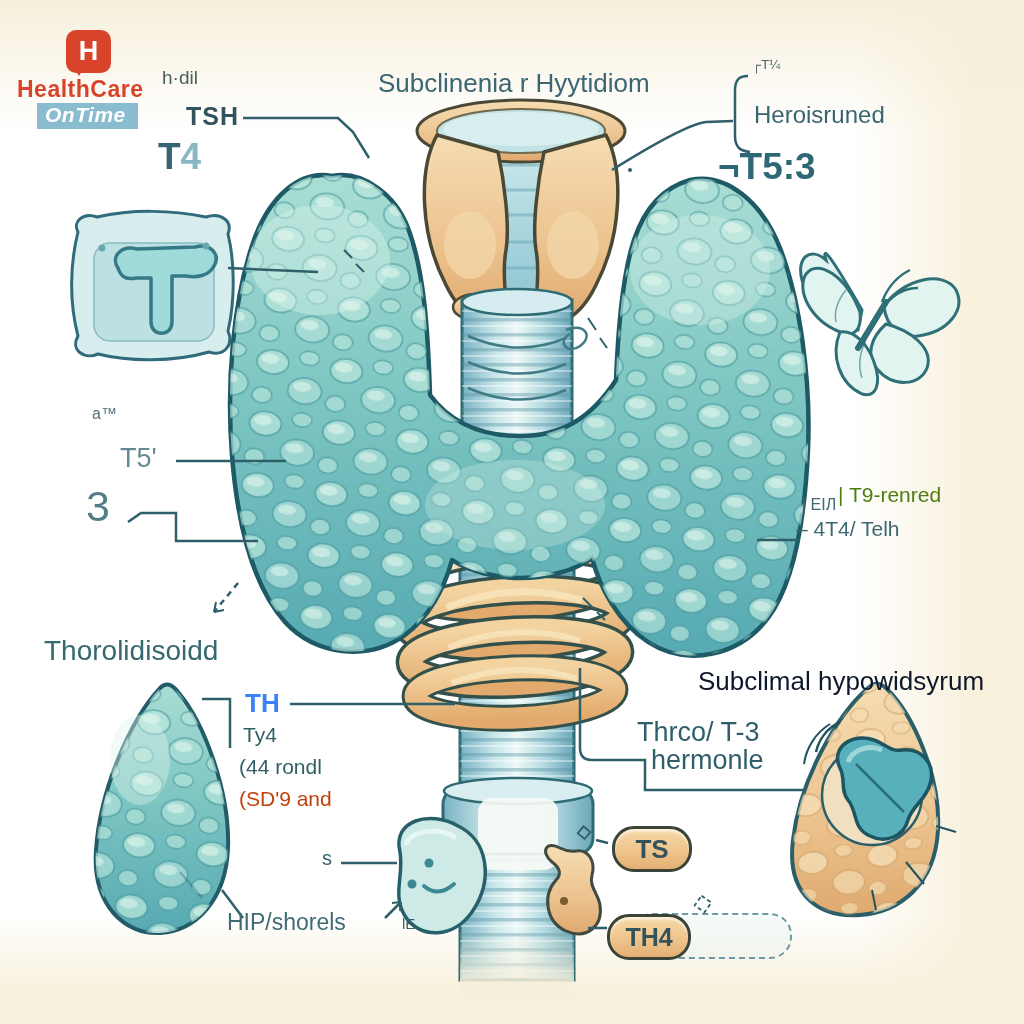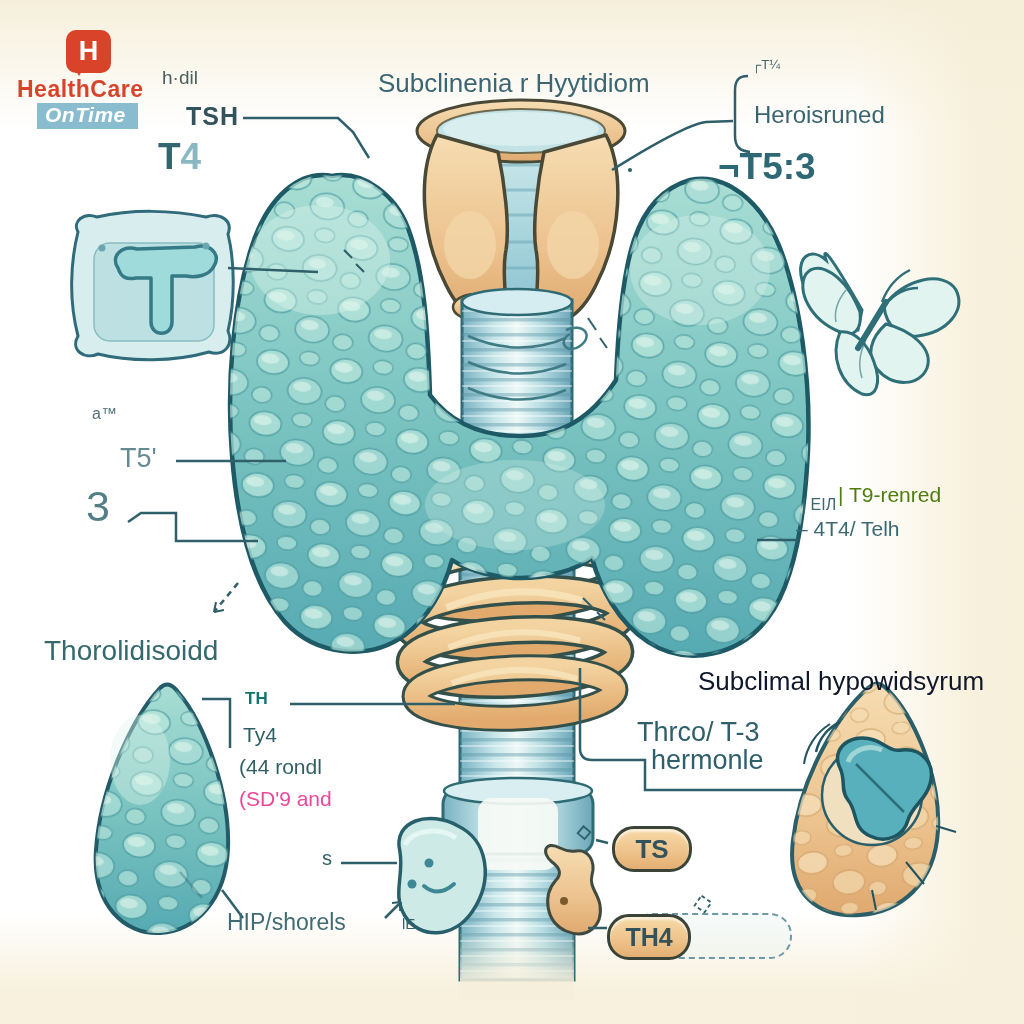--- a/index.html
+++ b/index.html
@@ -266,24 +266,24 @@
 
 <div class="lbl" style="left:92px;top:406px;font-size:16px;color:#52707a;">a™</div>
 <div class="lbl" style="left:120px;top:444px;font-size:27px;color:#3f6d78;opacity:.8;">T5'</div>
 <div class="lbl" style="left:86px;top:484px;font-size:43px;color:#41707b;opacity:.9;">3</div>
 
 <div class="lbl" style="left:802px;top:455px;font-size:16px;color:#3c6872;margin-top:42px;">| EIЛ</div>
 <div class="lbl" style="left:802px;top:484px;font-size:21px;color:#4d7c0f;padding-left:36px;">| T9-renred</div>
 <div class="lbl" style="left:796px;top:518px;font-size:21px;color:#3c6872;">– 4T4/ Telh</div>
 
 <div class="lbl" style="left:44px;top:636px;font-size:28px;color:#35696f;">Thorolidisoidd</div>
-<div class="lbl" style="left:245px;top:690px;font-size:17px;font-weight:bold;color:#0f766e;">TH</div>
+<div class="lbl" style="left:245px;top:690px;font-size:26px;font-weight:bold;color:#3b82f6;">TH</div>
 <div class="lbl" style="left:243px;top:724px;font-size:21px;color:#306066;">Ty4</div>
 <div class="lbl" style="left:239px;top:756px;font-size:21px;color:#306066;">(44 rondl</div>
-<div class="lbl" style="left:239px;top:788px;font-size:21px;color:#ec4899;">(SD'9 and</div>
+<div class="lbl" style="left:239px;top:788px;font-size:21px;color:#c2410c;">(SD'9 and</div>
 <div class="lbl" style="left:227px;top:910px;font-size:23px;color:#3e6b74;">HIP/shorels</div>
 <div class="lbl" style="left:322px;top:848px;font-size:20px;color:#33606b;">s</div>
 <div class="lbl" style="left:402px;top:916px;font-size:15px;color:#33606b;">lE</div>
 
 <div class="lbl" style="left:637px;top:718px;font-size:27px;color:#2f5f6b;">Thrco/ T-3</div>
 <div class="lbl" style="left:651px;top:746px;font-size:27px;color:#2f5f6b;">hermonle</div>
 
 <div class="lbl" style="left:698px;top:636px;font-size:26px;color:#0f172a;margin-top:32px;">Subclimal hypowidsyrum</div>
 
 <div class="pill" style="left:612px;top:826px;width:74px;height:40px;font-size:26px;">TS</div>

